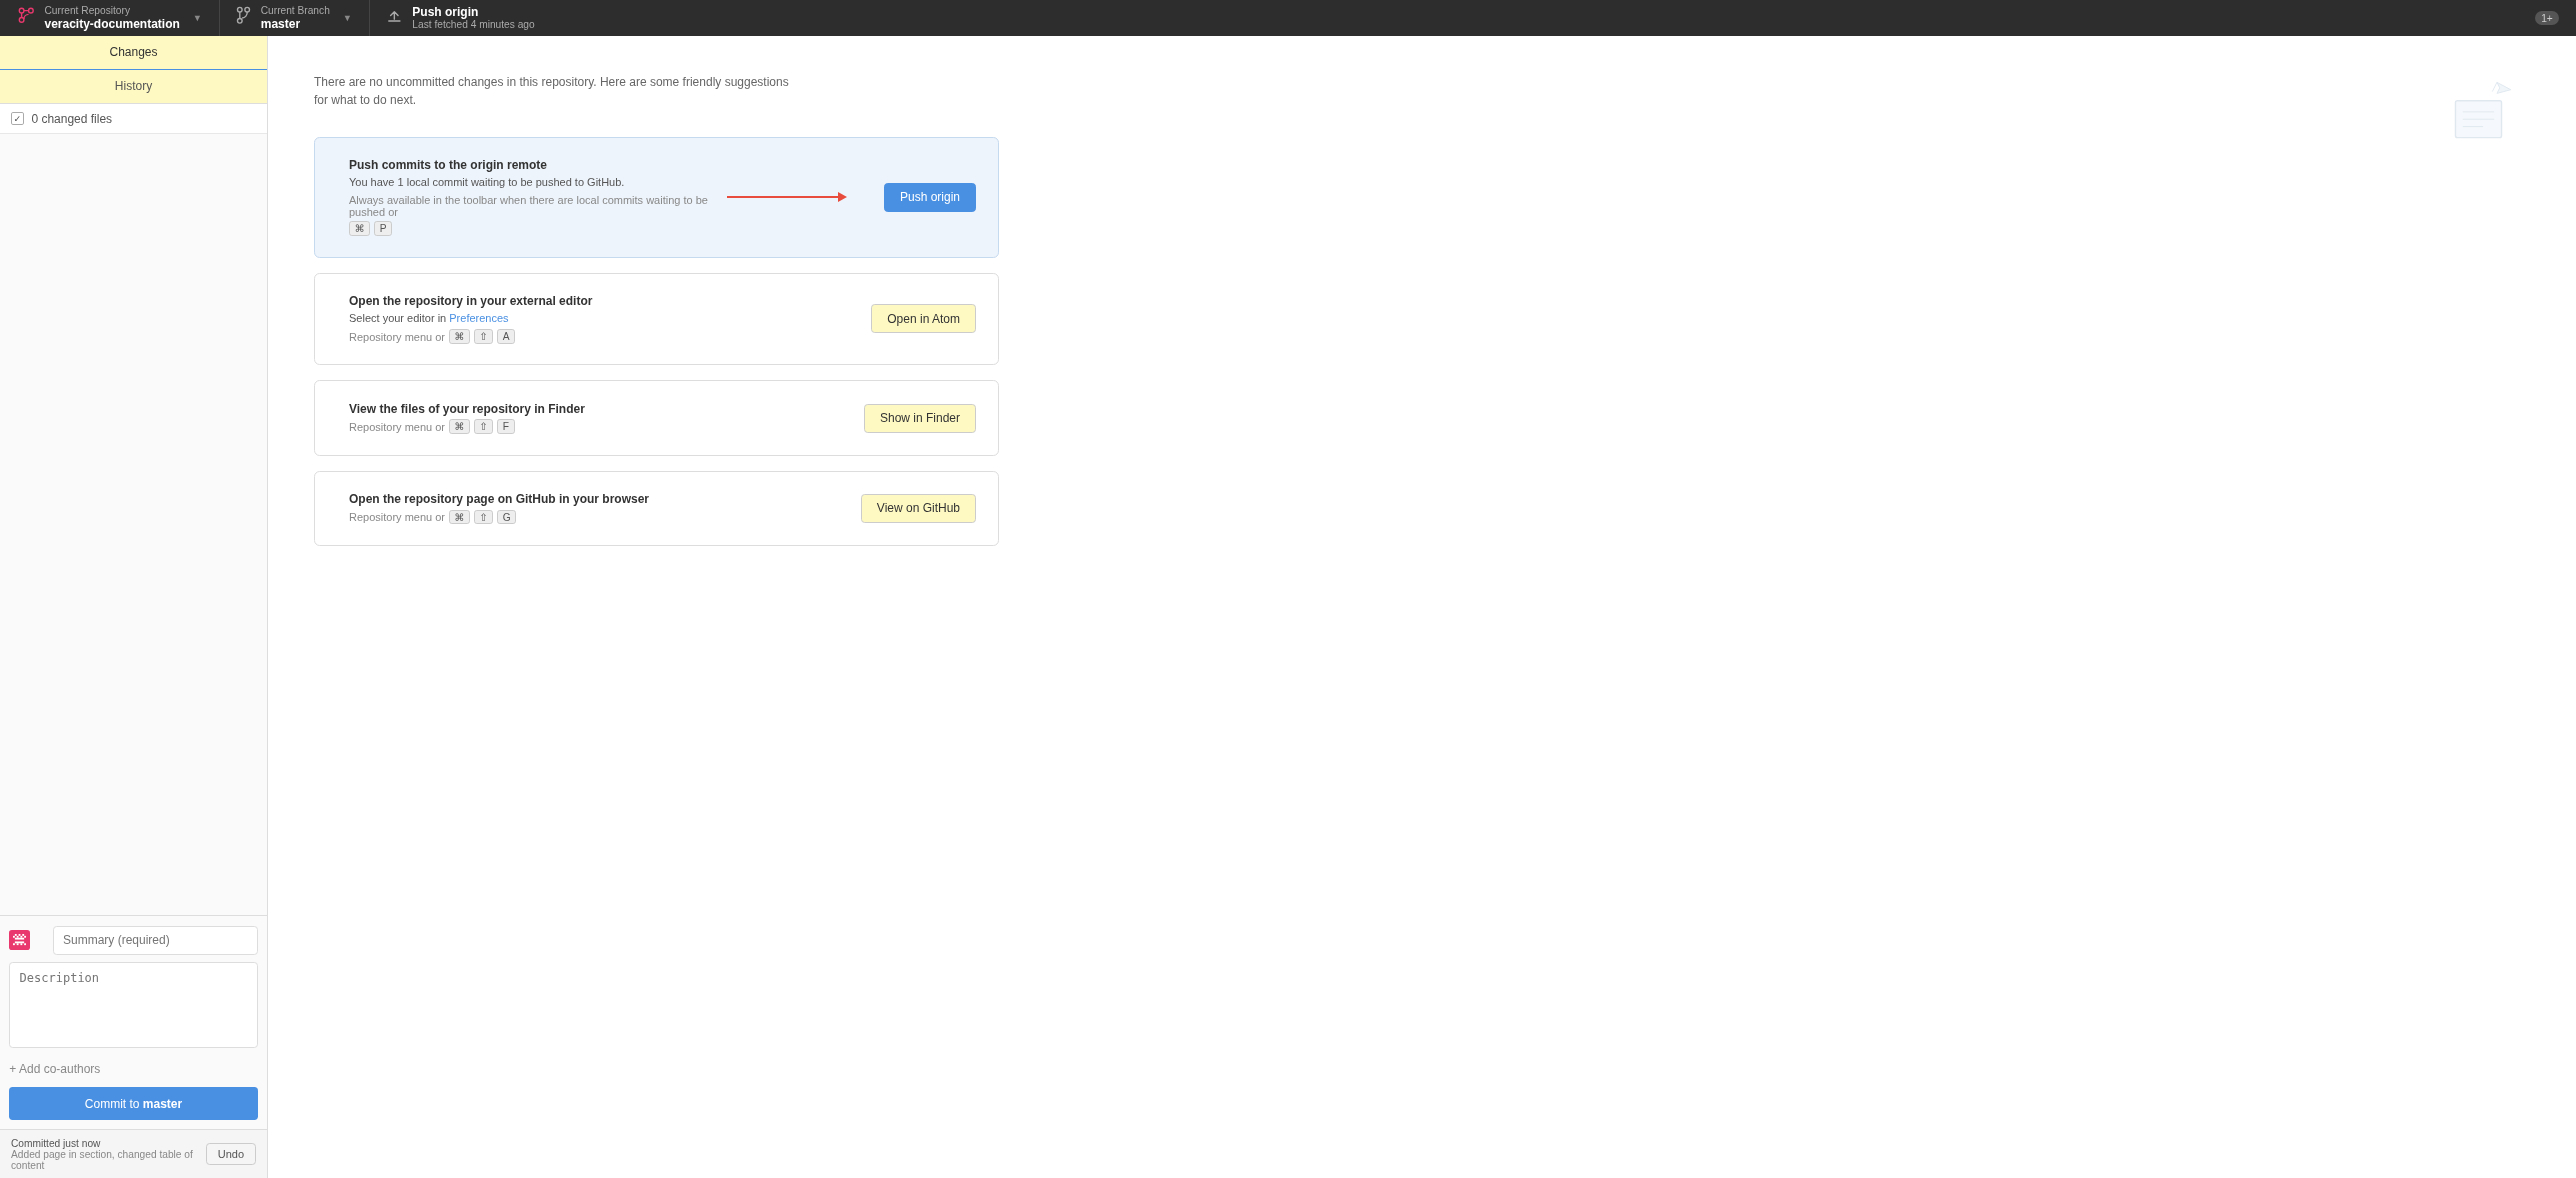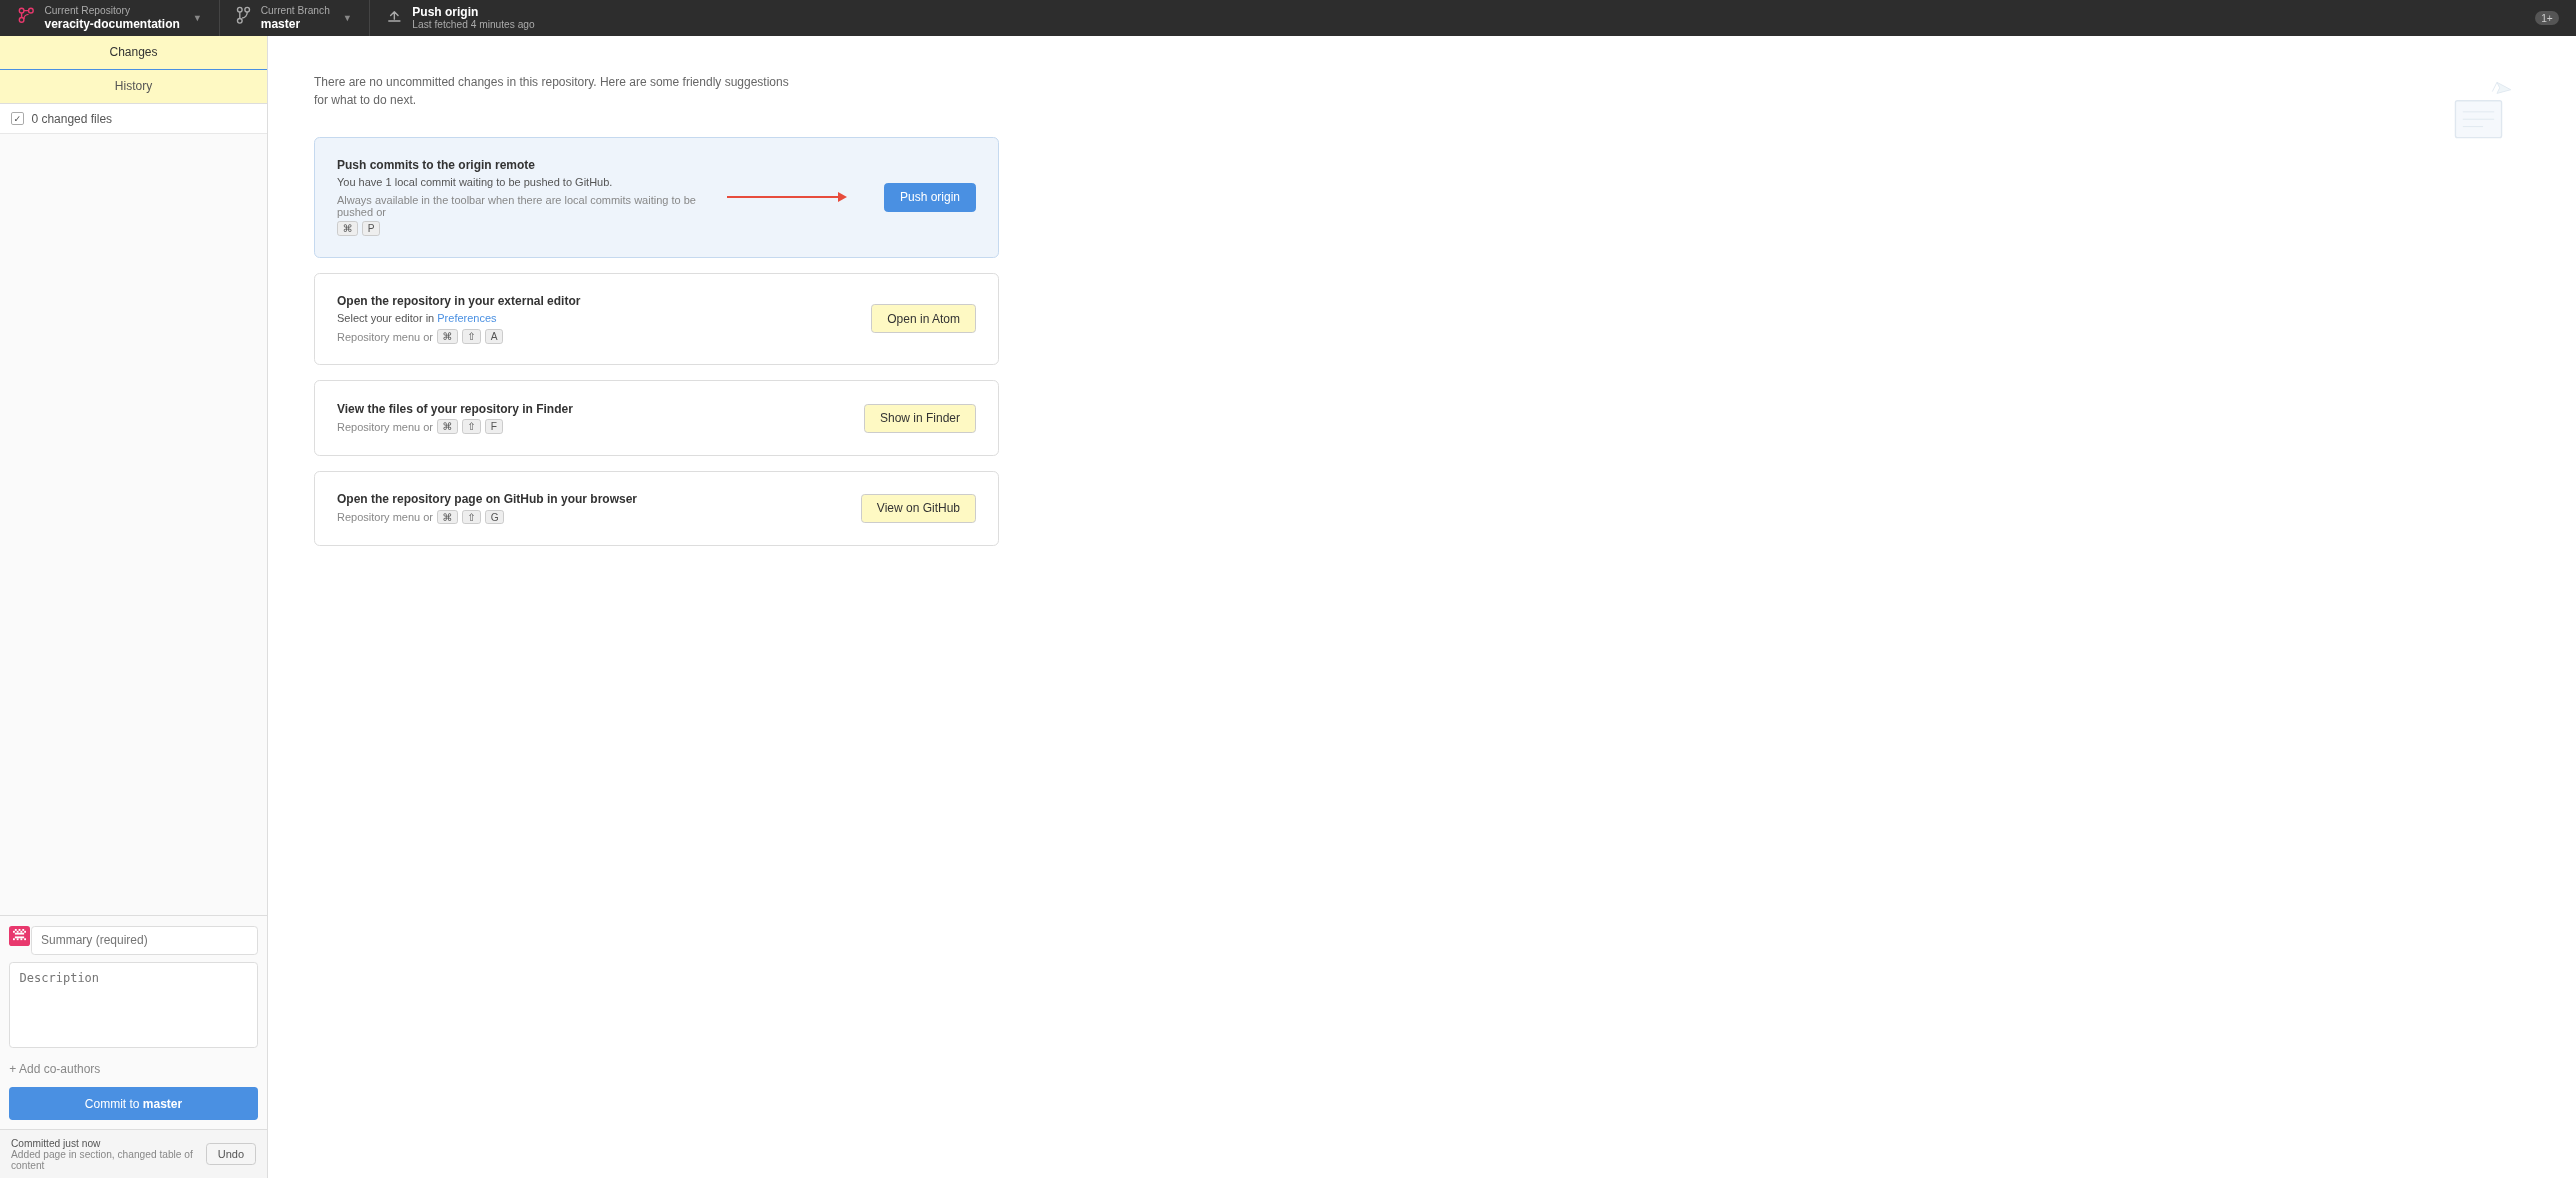--- a/index.html
+++ b/index.html
@@ -123,22 +123,22 @@
       width: 20.4px;
       height: 20.4px;
       background: #e8386d;
       border-radius: 2.8px;
       display: flex; align-items: center; justify-content: center;
       flex-shrink: 0;
     }
     .commit-avatar svg { width: 13px; height: 13px; }
     .summary-row {
       display: flex;
-      align-items: flex-start;
-      gap: 1px;
+      align-items: center;
+      gap: 23px;
       margin-bottom: 7.4px;
     }
     .summary-input {
       flex: 1;
       padding: 6.5px 9.3px;
       border: 0.9px solid #ddd;
       border-radius: 3.7px;
       font-size: 12px;
       color: #aaa;
       background: #fff;
@@ -235,21 +235,21 @@
       display: flex;
       align-items: center;
       justify-content: space-between;
       background: #fff;
       max-width: 685px;
     }
     .action-card.highlighted {
       background: #eef4fb;
       border-color: #c5d9ef;
     }
-    .action-card-content { flex: 1; }
+    .action-card-content { flex: 1; margin-left: 12px; }
     .action-card-title {
       font-size: 12px;
       font-weight: 700;
       color: #333;
       margin-bottom: 3.7px;
     }
     .action-card-desc {
       font-size: 11px;
       color: #555;
       margin-bottom: 5.6px;

